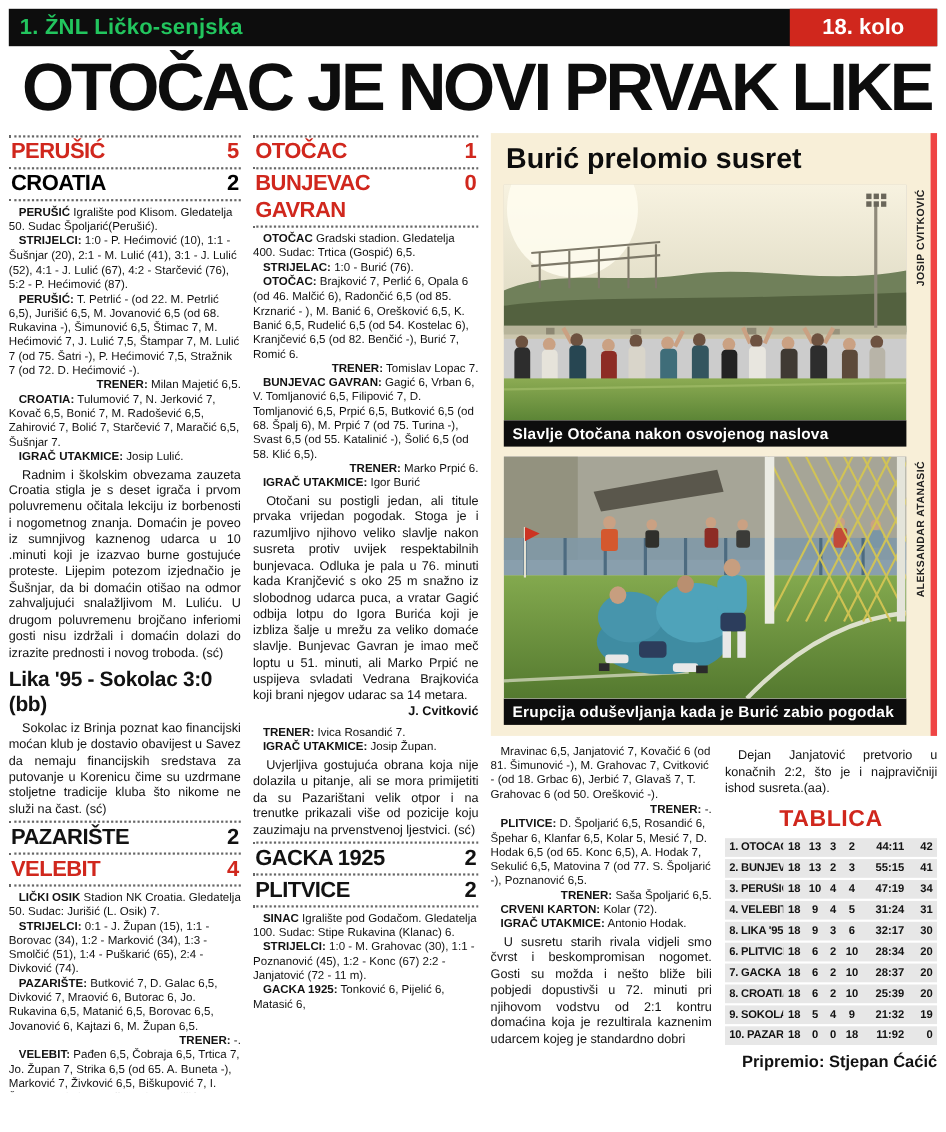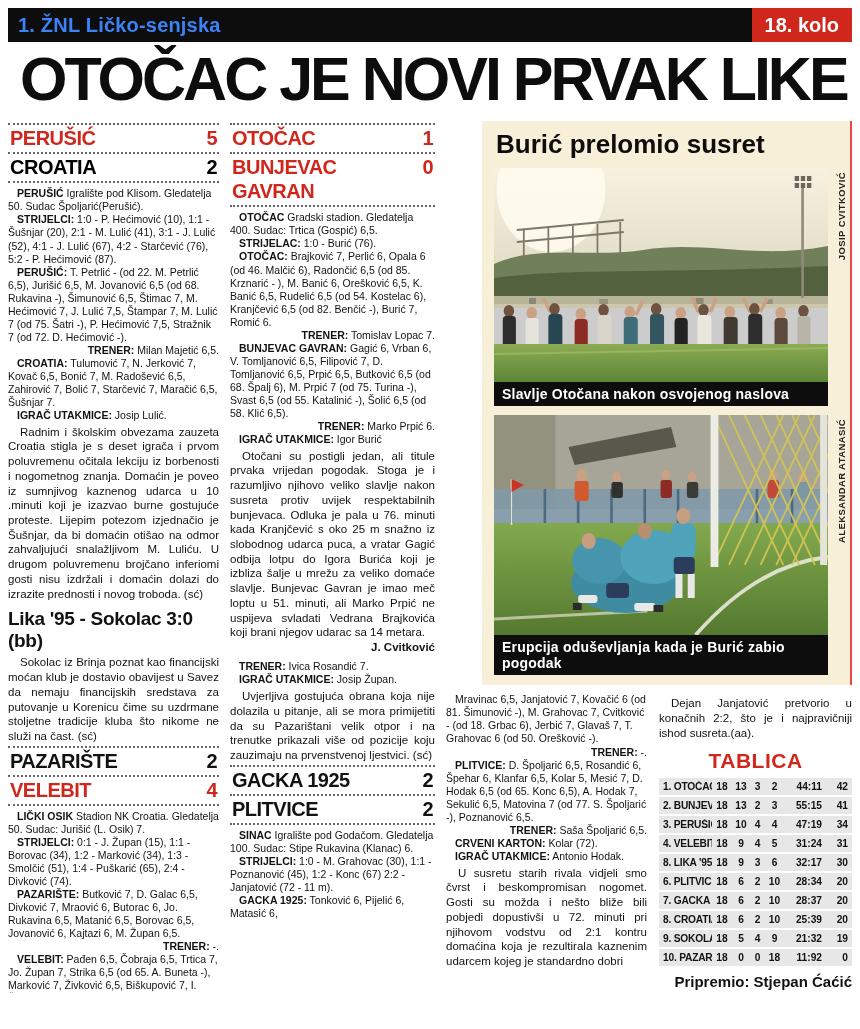--- a/index.html
+++ b/index.html
@@ -3,22 +3,22 @@
 <meta charset="utf-8">
 <style>
   html,body{margin:0;padding:0;}
   body{
     width:860px;height:1029px;background:#ffffff;overflow:hidden;
     font-family:"Liberation Sans","DejaVu Sans",sans-serif;color:#121212;
   }
   .page{padding:8px 8px 0 8px;}
   
   .topbar{display:flex;justify-content:space-between;align-items:stretch;background:#0d0d0d;height:34px;}
-  .league{color:#3b82f6;font-size:20px;font-weight:700;padding:6px 10px;letter-spacing:.2px;}
-  .round{color:#fff;font-size:20px;font-weight:700;padding:0 13px;display:flex;align-items:center;}
+  .league{color:#22c55e;font-size:20px;font-weight:700;padding:6px 10px;letter-spacing:.2px;}
+  .round{color:#fff;font-size:20px;font-weight:700;padding:0 30px;display:flex;align-items:center;}
   .headline{
     font-size:61px;font-weight:900;letter-spacing:-3px;line-height:1.04;
     margin:6px 0 10px 12px;white-space:nowrap;color:#0d0d0d;
   }
   .cols{display:flex;gap:11px;height:872px;overflow:hidden;}
   .col{overflow:hidden;}
   .c1{width:211px;}
   .c2{width:205px;}
   .rightzone{flex:1;display:flex;flex-direction:column;overflow:hidden;}
   
@@ -30,21 +30,21 @@
   }
   
   .stat{margin:0;font-size:10.5px;line-height:1.24;text-indent:9px;text-align:left;}
   .stat.r{text-align:right;text-indent:0;}
   .stat b{font-weight:800;}
   .narr{margin:3px 0 0 0;font-size:11.5px;line-height:1.28;text-indent:12px;text-align:justify;}
   .sig{float:right;font-weight:700;}
   .subhead{font-size:19px;font-weight:800;margin:7px 0 3px 0;letter-spacing:-0.3px;}
   .gap{height:20px;}
   
-  .panel{background:#f8efd8;padding:6px 22px 10px 12px;position:relative;border-right:2px solid #ef4444;margin-left:36px;}
+  .panel{background:#f8efd8;padding:6px 22px 10px 12px;position:relative;border-right:6px solid #ef4444;}
   .panel-headline{font-size:26px;font-weight:800;margin:2px 0 8px 2px;color:#0d0d0d;}
   .photo{position:relative;background:#ccc;}
   .photo svg{display:block;width:100%;height:100%;}
   .p1 svg{height:214px;}
   .p2 svg{height:220px;}
   .p2{margin-top:9px;}
   .caption{background:#0d0d0d;color:#fff;font-weight:700;font-size:14px;padding:4px 8px;letter-spacing:.2px;}
   .credit{
     position:absolute;right:-19px;top:4px;
     writing-mode:vertical-rl;transform:rotate(180deg);

